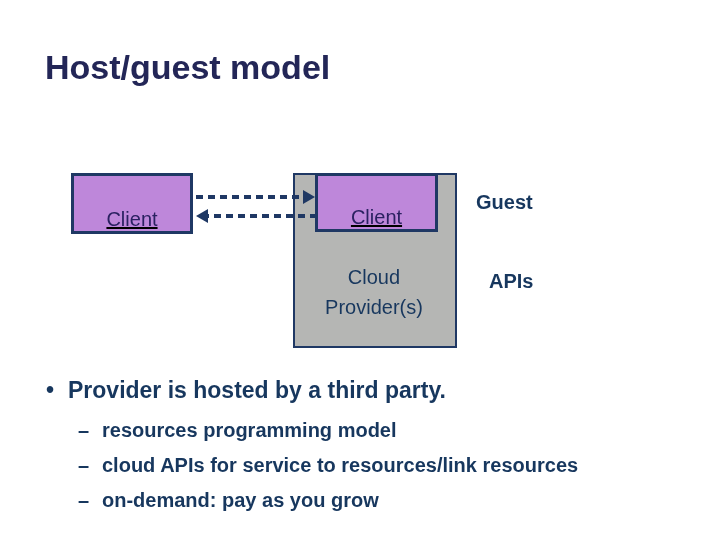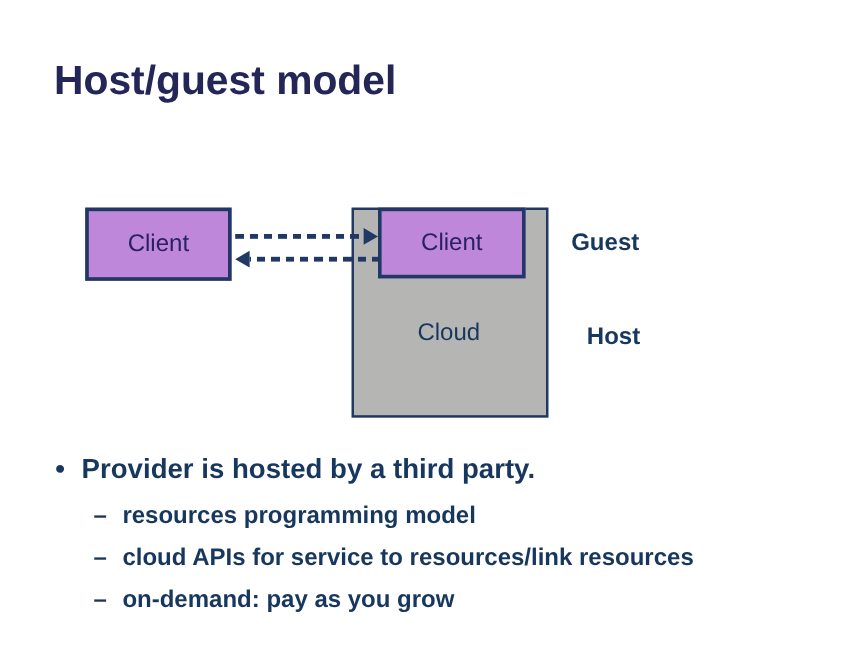--- a/index.html
+++ b/index.html
@@ -12,21 +12,21 @@
   .slide{position:absolute;inset:0;background:var(--bg,#fff);padding-left:48px;}
 
   
   .title{
     position:absolute;left:45px;top:48px;margin:0;
     font-size:34px;font-weight:bold;letter-spacing:0;
     color:var(--title,#232657);
   }
 
   
-  .box{position:absolute;box-sizing:border-box;display:flex;align-items:center;justify-content:center;}
+  .box{position:absolute;box-sizing:border-box;display:flex;align-items:flex-end;justify-content:center;text-decoration:underline;}
   .client-box{
     left:71px;top:173px;width:122px;height:61px;
     background:var(--purple,#BE87DA);border:3px solid var(--navy,#1F3864);
   }
   .provider-box{
     left:293px;top:173px;width:164px;height:175px;
     background:var(--gray,#B5B6B4);border:2px solid var(--navy,#1F3864);
   }
   .service-box{
     left:315px;top:173px;width:123px;height:59px;
@@ -84,34 +84,35 @@
     </div>
 
     <div class="box provider-box"></div>
 
     <div class="box service-box">
       <span class="box-label">Client</span>
     </div>
 
     <div class="cloud-label">
       <div>Cloud</div>
+      <div>Provider(s)</div>
     </div>
 
     <div class="arrow arrow-top">
       <div class="dash-line"></div>
       <div class="head head-right"></div>
     </div>
 
     <div class="arrow arrow-bottom">
       <div class="head head-left"></div>
       <div class="dash-line"></div>
     </div>
 
     <div class="side-label guest-label">Guest</div>
-    <div class="side-label host-label">Host</div>
+    <div class="side-label host-label">APIs</div>
   </div>
 
   <div>
     <div class="bullet-row main-bullet">
       <span class="marker">•</span>
       <span>Provider is hosted by a third party.</span>
     </div>
     <div class="bullet-row sub-bullet sub-1">
       <span class="marker">–</span>
       <span>resources programming model</span>

